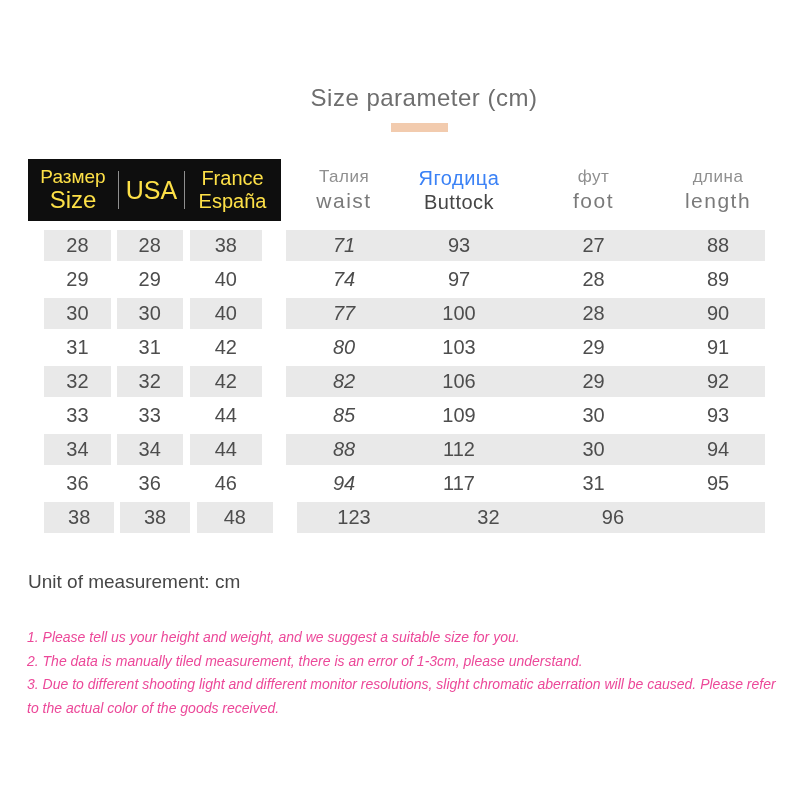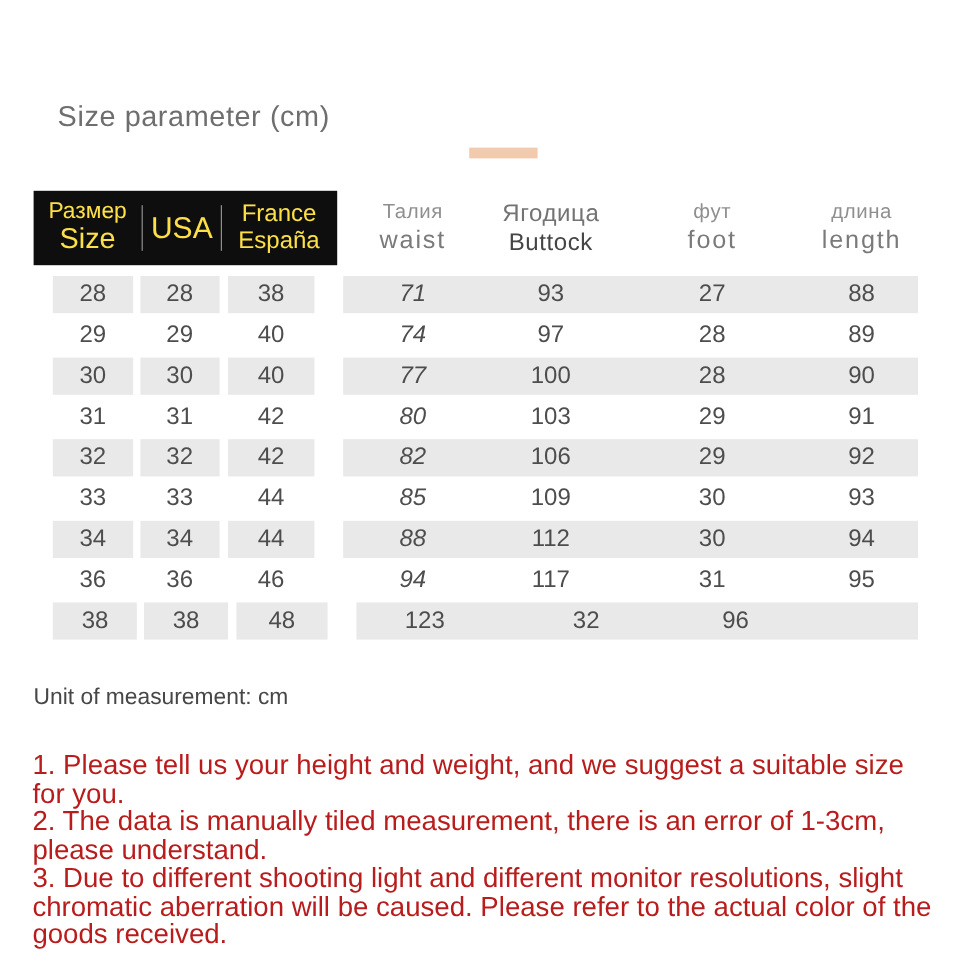--- a/index.html
+++ b/index.html
@@ -2,21 +2,21 @@
 <html><head>
 <meta charset="utf-8">
 <style>
   html, body { margin: 0; padding: 0; }
   body {
     width: 800px; height: 800px;
     background: #ffffff;
     font-family: "Liberation Sans", sans-serif;
     overflow: hidden;
   }
-  .title-wrap { padding-top: 84px; text-align: left; margin-left: 48px; }
+  .title-wrap { padding-top: 84px; text-align: center; margin-left: 48px; }
   .page-title { font-size: 24px; color: #6e6e6e; letter-spacing: 0.5px; }
   .accent-bar {
     width: 57px; height: 9px;
     background: #f2cbae;
     margin: 11px auto 0 auto;
     position: relative; left: -5px;
   }
 
   .table-wrap { margin: 27px 0 0 28px; width: 737px; }
 
@@ -38,21 +38,21 @@
   .bh-france .ru, .bh-france .en { font-size: 20px; line-height: 1.15; }
 
   .white-headers { display: flex; margin-left: 5px; }
   .wh { display: flex; flex-direction: column; align-items: center; justify-content: center; }
   .wh-waist { width: 116px; }
   .wh-buttock { width: 114px; }
   .wh-foot { width: 155px; }
   .wh-length { width: 94px; }
   .wh .ru { font-size: 17px; color: #8f8f8f; letter-spacing: 0.5px; line-height: 1.2; }
   .wh .en { font-size: 21px; color: #7a7a7a; letter-spacing: 1.5px; line-height: 1.2; }
-  .wh-buttock .ru { font-size: 20px; color: #737373; letter-spacing: 0.5px; }
+  .wh-buttock .ru { font-size: 20px; color: #3b82f6; letter-spacing: 0.5px; }
   .wh-buttock .en { font-size: 20px; color: #454545; letter-spacing: 0.5px; }
 
   
   .trow { display: flex; height: 31px; margin-bottom: 3px; padding-left: 16px; }
   .cell {
     display: flex; align-items: center; justify-content: center;
     font-size: 20px; color: #4d4d4d;
   }
   .c0 { width: 72px; margin-right: 6px; }
   .c1 { width: 71px; margin-right: 7px; }
@@ -61,21 +61,21 @@
   .c3 { width: 116px; font-style: italic; }
   .c4 { width: 114px; }
   .c5 { width: 155px; }
   .c6 { width: 94px; }
   .trow.striped .c0, .trow.striped .c1, .trow.striped .c2, .trow.striped .long {
     background: #e9e9e9;
   }
 
   
   .unit-note { margin: 38px 0 0 28px; font-size: 19px; color: #474747; }
-  .notes { margin: 33px 0 0 27px; width: 752px; font-size: 23px; color: #b91c1c; line-height: 23.5px; }
+  .notes { margin: 33px 0 0 27px; width: 752px; font-size: 14px; color: #ec4899; line-height: 23.5px; font-style: italic; }
 </style>
 </head>
 <body>
 
 <div class="title-wrap">
   <div class="page-title" style="color: rgb(110, 110, 110);">Size parameter (cm)</div>
   <div class="accent-bar" style="background: rgb(242, 203, 174);"></div>
 </div>
 
 <div class="table-wrap">

